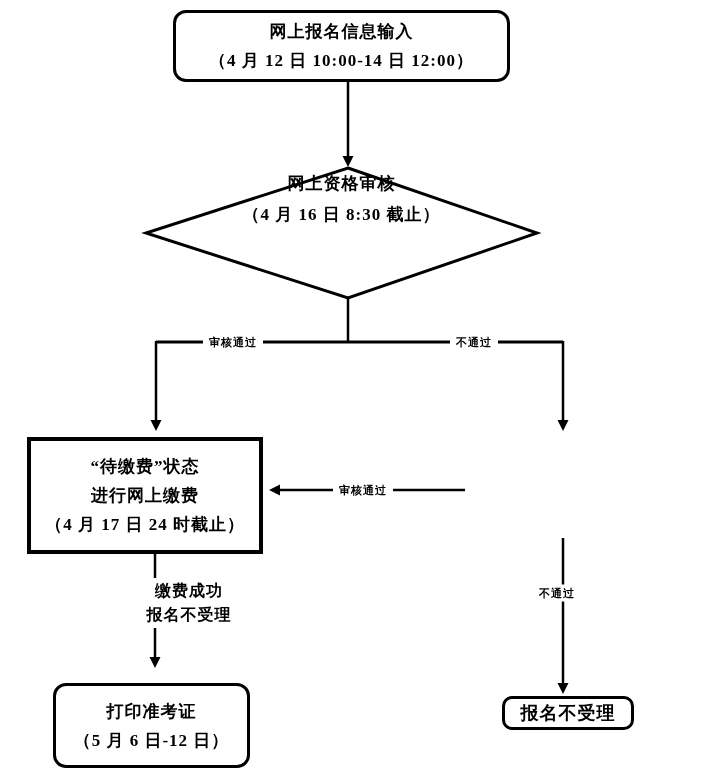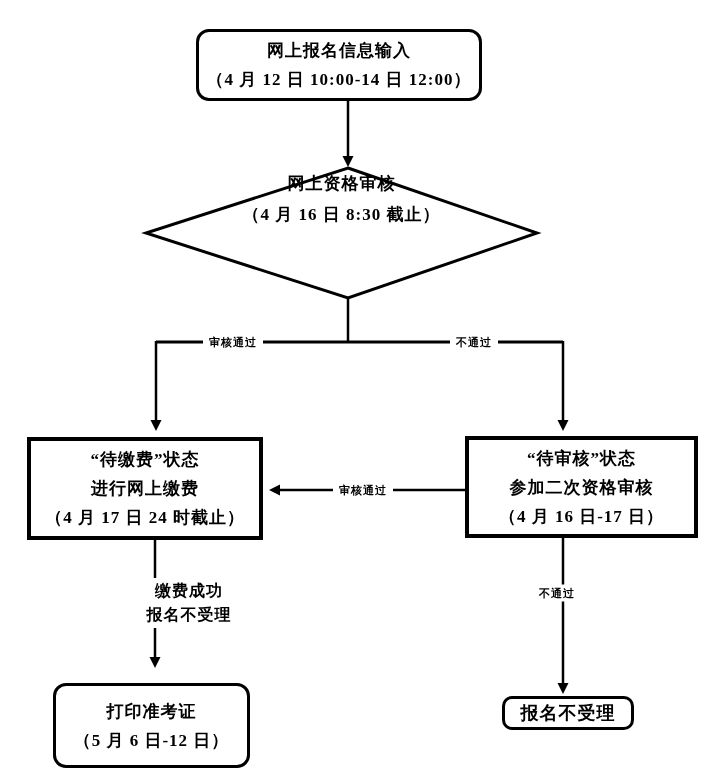--- a/index.html
+++ b/index.html
@@ -63,23 +63,23 @@
     white-space: nowrap;
     transform: translate(-50%, -50%);
   }
   .edge-label.multiline {
     text-align: center;
     line-height: 24px;
     font-size: 16px;
     margin-left: 32px;
   }
   
-  #node-start    { left: 196px; top: 10px;  width: 286px; height: 72px; margin-top: 19px; }
+  #node-start    { left: 173px; top: 10px;  width: 337px; height: 72px; }
   #diamond-text  { left: 146px; top: 168px; width: 391px; height: 130px; }
-  #node-payment  { left: 27px;  top: 437px; width: 236px; height: 103px; }
+  #node-payment  { left: 27px;  top: 437px; width: 236px; height: 117px; }
   #node-second   { left: 465px; top: 436px; width: 233px; height: 102px; }
   #node-print    { left: 53px;  top: 683px; width: 197px; height: 85px; }
   #node-rejected { left: 502px; top: 696px; width: 132px; height: 34px; font-size: 18px; border-radius: 10px; }
   #label-left-pass  { left: 233px; top: 342px; }
   #label-right-fail { left: 474px; top: 342px; }
   #label-mid-pass   { left: 363px; top: 490px; }
   #label-pay-done   { left: 157px; top: 603px; }
   #label-second-fail{ left: 557px; top: 593px; }
 </style>
 </head>
@@ -122,25 +122,20 @@
     <div>网上资格审核</div>
     <div>（4 月 16 日 8:30 截止）</div>
   </div>
 
   <div class="node thick" id="node-payment">
     <div>“待缴费”状态</div>
     <div>进行网上缴费</div>
     <div>（4 月 17 日 24 时截止）</div>
   </div>
 
-  <div class="node thick" id="node-second">
-    <div>“待审核”状态</div>
-    <div>参加二次资格审核</div>
-    <div>（4 月 16 日-17 日）</div>
-  </div>
 
   <div class="node rounded" id="node-print">
     <div>打印准考证</div>
     <div>（5 月 6 日-12 日）</div>
   </div>
 
   <div class="node rounded" id="node-rejected">
     <div>报名不受理</div>
   </div>
 

